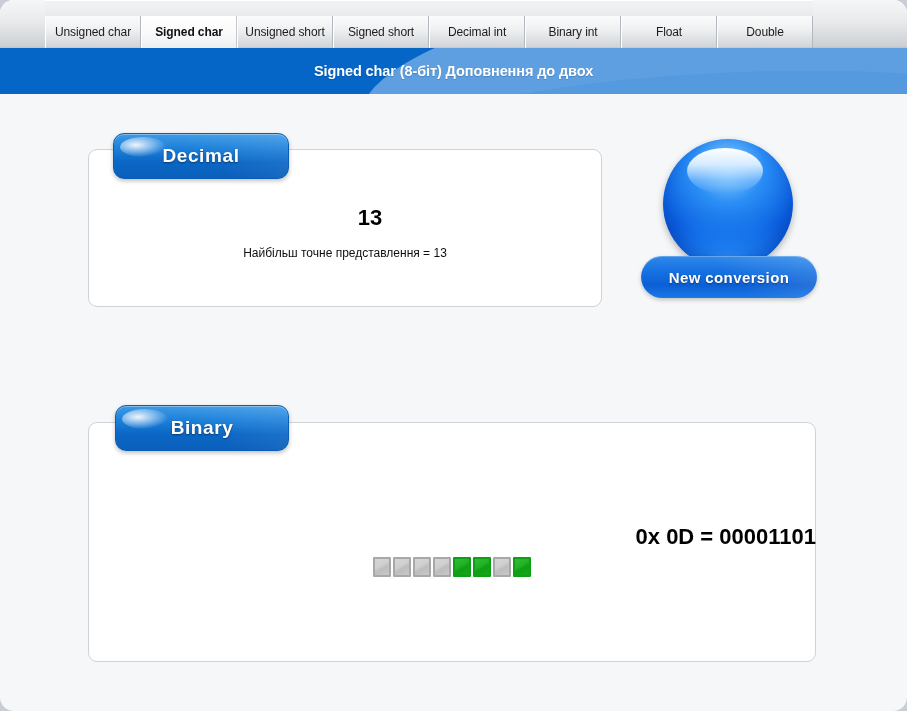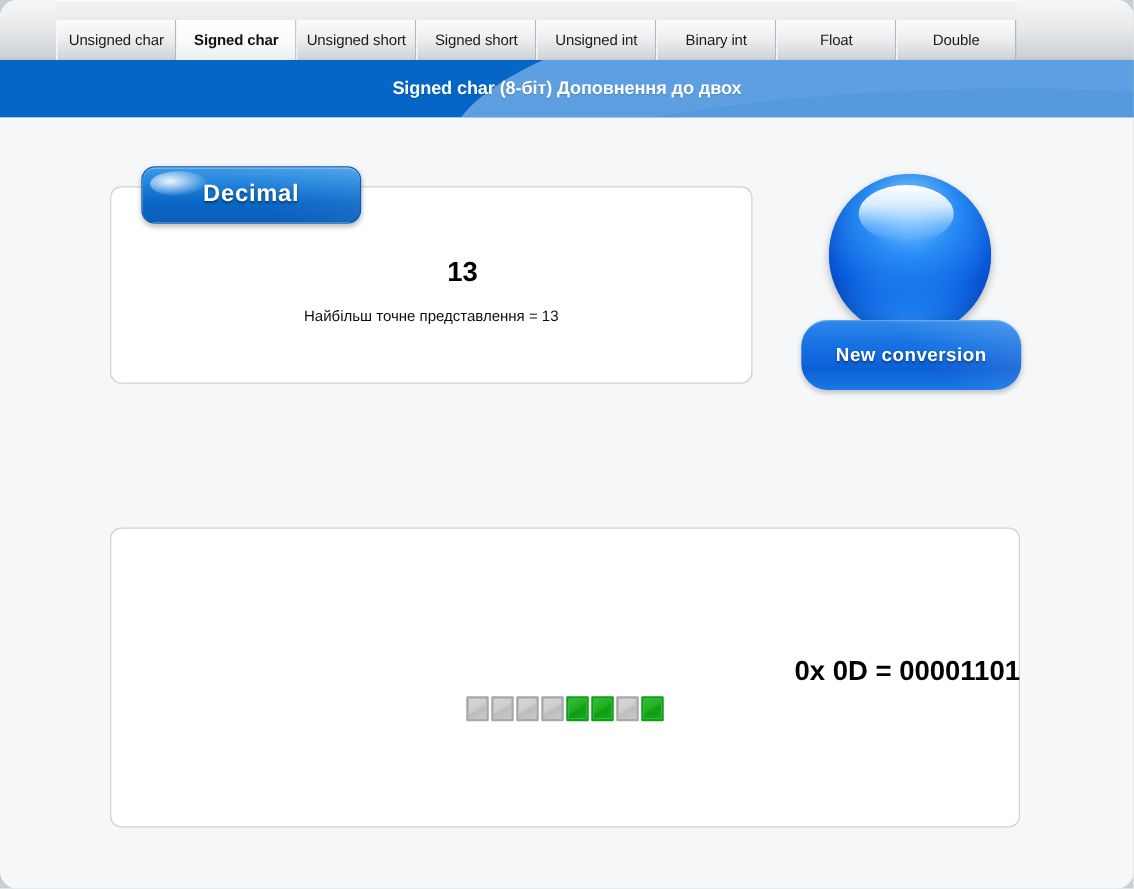--- a/index.html
+++ b/index.html
@@ -280,21 +280,21 @@
     border-radius: 50%;
     background: linear-gradient(#ffffff 0%, #d7ecff 35%, rgba(150,205,255,.55) 70%, rgba(140,200,255,0) 100%);
     filter: blur(0.4px);
     pointer-events: none;
   }
   #new-conversion-pill {
     position: absolute;
     left: 0px;
     top: 117px;
     width: 176px;
-    height: 56px;
+    height: 42px;
     border-radius: 21px;
     background: linear-gradient(#2f88ea 0%, #1672e2 35%, #0c5fd6 70%, #1a79e6 100%);
     box-shadow: 0 2px 4px rgba(0,0,0,.22), inset 0 1px 0 rgba(255,255,255,.25);
     display: flex;
     align-items: center;
     justify-content: center;
     overflow: hidden;
   }
   #new-conversion-pill::after {
     content: "";
@@ -332,21 +332,21 @@
     <div class="tab active">
       <span>Signed char</span>
     </div>
     <div class="tab">
       <span>Unsigned short</span>
     </div>
     <div class="tab">
       <span>Signed short</span>
     </div>
     <div class="tab">
-      <span>Unsigned int</span>
+      <span>Decimal int</span>
     </div>
     <div class="tab">
       <span>Binary int</span>
     </div>
     <div class="tab">
       <span>Float</span>
     </div>
     <div class="tab">
       <span>Double</span>
     </div>
@@ -368,20 +368,23 @@
 
   </div>
 
   <div class="legend-badge" id="decimal-badge">
     <span>Decimal</span>
   </div>
 
   <div id="decimal-value">13</div>
   <div id="decimal-note">Найбільш точне представлення = 13</div>
 
+  <div class="legend-badge" id="binary-badge">
+    <span>Binary</span>
+  </div>
 
   <div id="binary-expression">0x 0D = 00001101</div>
 
   <div id="bit-row">
       <div class="bit-cell off"></div>
       <div class="bit-cell off"></div>
       <div class="bit-cell off"></div>
       <div class="bit-cell off"></div>
       <div class="bit-cell on"></div>
       <div class="bit-cell on"></div>

